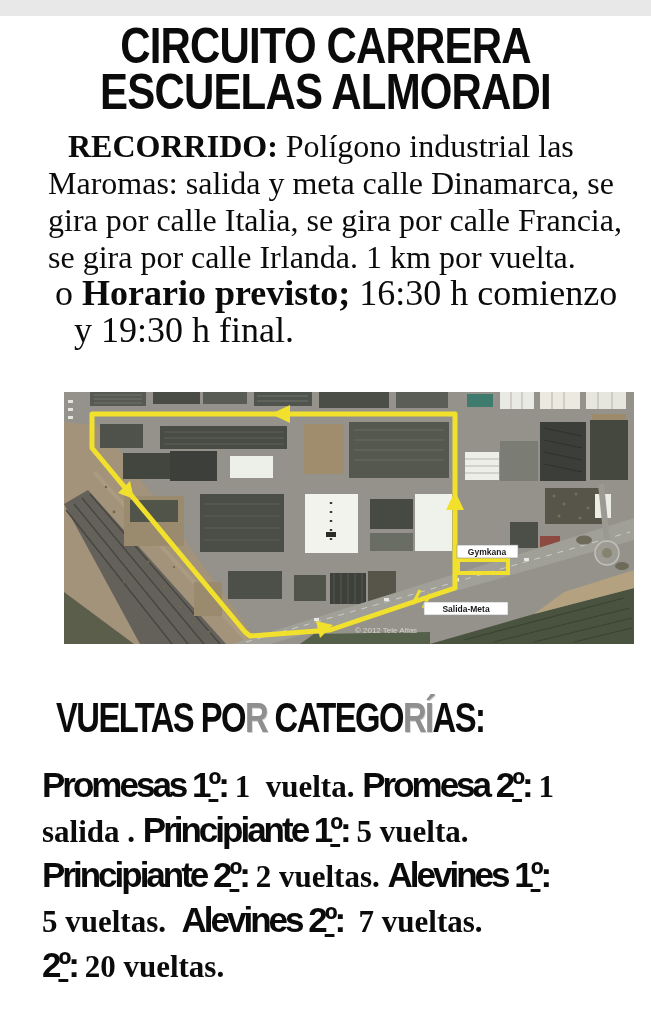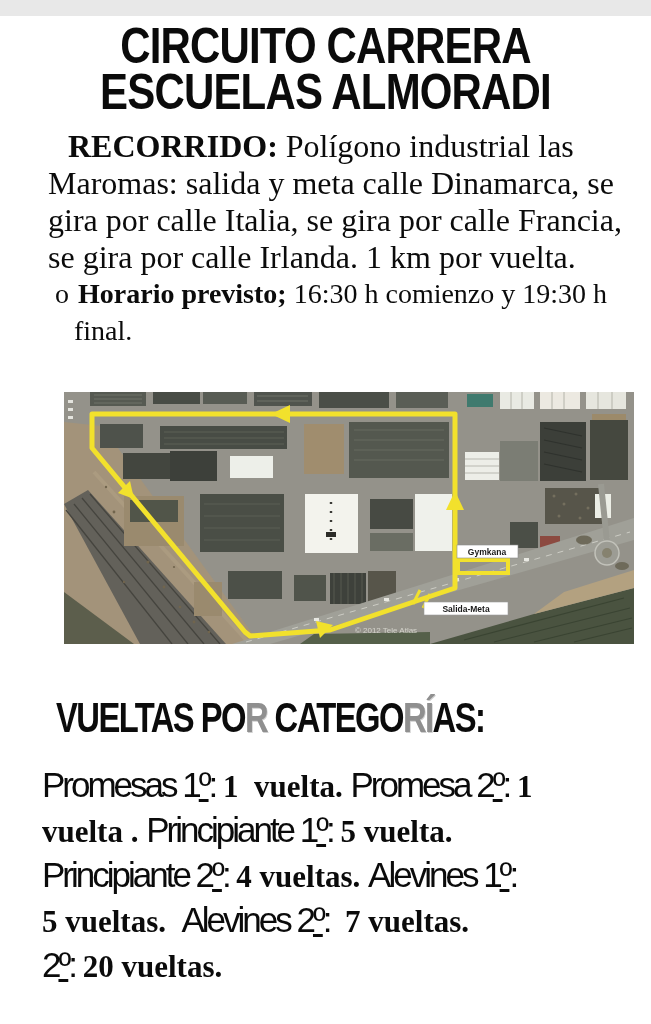--- a/index.html
+++ b/index.html
@@ -8,35 +8,35 @@
   
   .title{position:absolute;top:7px;left:0;right:0;text-align:center;
          font-family:"Liberation Sans",sans-serif;font-weight:700;font-size:50px;
          line-height:46px;letter-spacing:-1px;transform:scaleX(.84);}
   
   .recorrido{position:absolute;top:112px;left:48px;width:608px;
              font-size:32px;line-height:37px;text-indent:20px;white-space:pre-wrap;}
   .recorrido b{font-weight:700;}
   
   .horario{position:absolute;top:259px;left:55px;width:562px;
-           font-size:28px;line-height:37px;padding-left:19px;text-indent:-19px;white-space:pre-wrap;}
+           font-size:36px;line-height:37px;padding-left:19px;text-indent:-19px;white-space:pre-wrap;}
   .horario .bullet{margin-right:9px;}
   .horario b{font-weight:700;}
   
   .map{position:absolute;left:64px;top:376px;width:570px;height:252px;}
   .map svg{display:block;}
   
   .cat-head{position:absolute;left:56px;top:678px;white-space:nowrap;
             font-family:"Liberation Sans",sans-serif;font-weight:700;font-size:42px;
             letter-spacing:-2px;transform:scaleX(.78);transform-origin:0 50%;}
   .cat-head .alt{color:#8f8f8f;text-shadow:1px 1px 0 #cfcfcf;}
   
   .cats{position:absolute;left:42px;top:747px;font-size:31px;line-height:43px;}
   .cat-line{white-space:pre;}
-  .cat-name{font-family:"Liberation Sans",sans-serif;font-weight:400;font-size:35px;letter-spacing:-3px;}
+  .cat-name{font-family:"Liberation Sans",sans-serif;font-weight:700;font-size:35px;letter-spacing:-3px;}
   .cat-name u{text-decoration:underline;text-underline-offset:2px;}
   .cat-val{font-family:"Liberation Serif",serif;font-weight:bold;}
 </style>
 </head>
 <body>
 
 <div class="page">
 
   <div class="title">
     <div>CIRCUITO CARRERA</div>
@@ -235,19 +235,19 @@
         <text x="402" y="220" text-anchor="middle" font-family="Liberation Sans, sans-serif" font-size="8.5" font-weight="bold" fill="#1a1a1a">Salida-Meta</text>
       </g>
       <text x="322" y="241" text-anchor="middle" font-family="Liberation Sans, sans-serif" font-size="8" fill="#e8e8e0" opacity="0.75">© 2012 Tele Atlas</text>
     </svg>
   </div>
 
   <div class="cat-head"><span>V</span><span>U</span><span>E</span><span>L</span><span>T</span><span>A</span><span>S</span><span> </span><span>P</span><span>O</span><span class="alt">R</span><span> </span><span>C</span><span>A</span><span>T</span><span>E</span><span>G</span><span>O</span><span class="alt">R</span><span class="alt">Í</span><span>A</span><span>S</span><span>:</span></div>
 
   <div class="cats">
       <div class="cat-line"><span class="cat-name">Promesas 1<u>º</u>:</span><span class="cat-val"> 1  vuelta. </span><span class="cat-name">Promesa 2<u>º</u>:</span><span class="cat-val"> 1</span></div>
-      <div class="cat-line"><span class="cat-val">vuelta . </span><span class="cat-name">Principiante 1<u>º</u>:</span><span class="cat-val"> 5 vuelta.</span></div>
-      <div class="cat-line"><span class="cat-name">Principiante 2<u>º</u>:</span><span class="cat-val"> 4 vueltas. </span><span class="cat-name">Alevines 1<u>º</u>:</span></div>
+      <div class="cat-line"><span class="cat-val">salida . </span><span class="cat-name">Principiante 1<u>º</u>:</span><span class="cat-val"> 5 vuelta.</span></div>
+      <div class="cat-line"><span class="cat-name">Principiante 2<u>º</u>:</span><span class="cat-val"> 2 vueltas. </span><span class="cat-name">Alevines 1<u>º</u>:</span></div>
       <div class="cat-line"><span class="cat-val">5 vueltas.  </span><span class="cat-name">Alevines 2<u>º</u>:</span><span class="cat-val">  7 vueltas.</span></div>
       <div class="cat-line"><span class="cat-name">2<u>º</u>:</span><span class="cat-val"> 20 vueltas.</span></div>
     </div>
 
 </div>
 
 </body></html>

